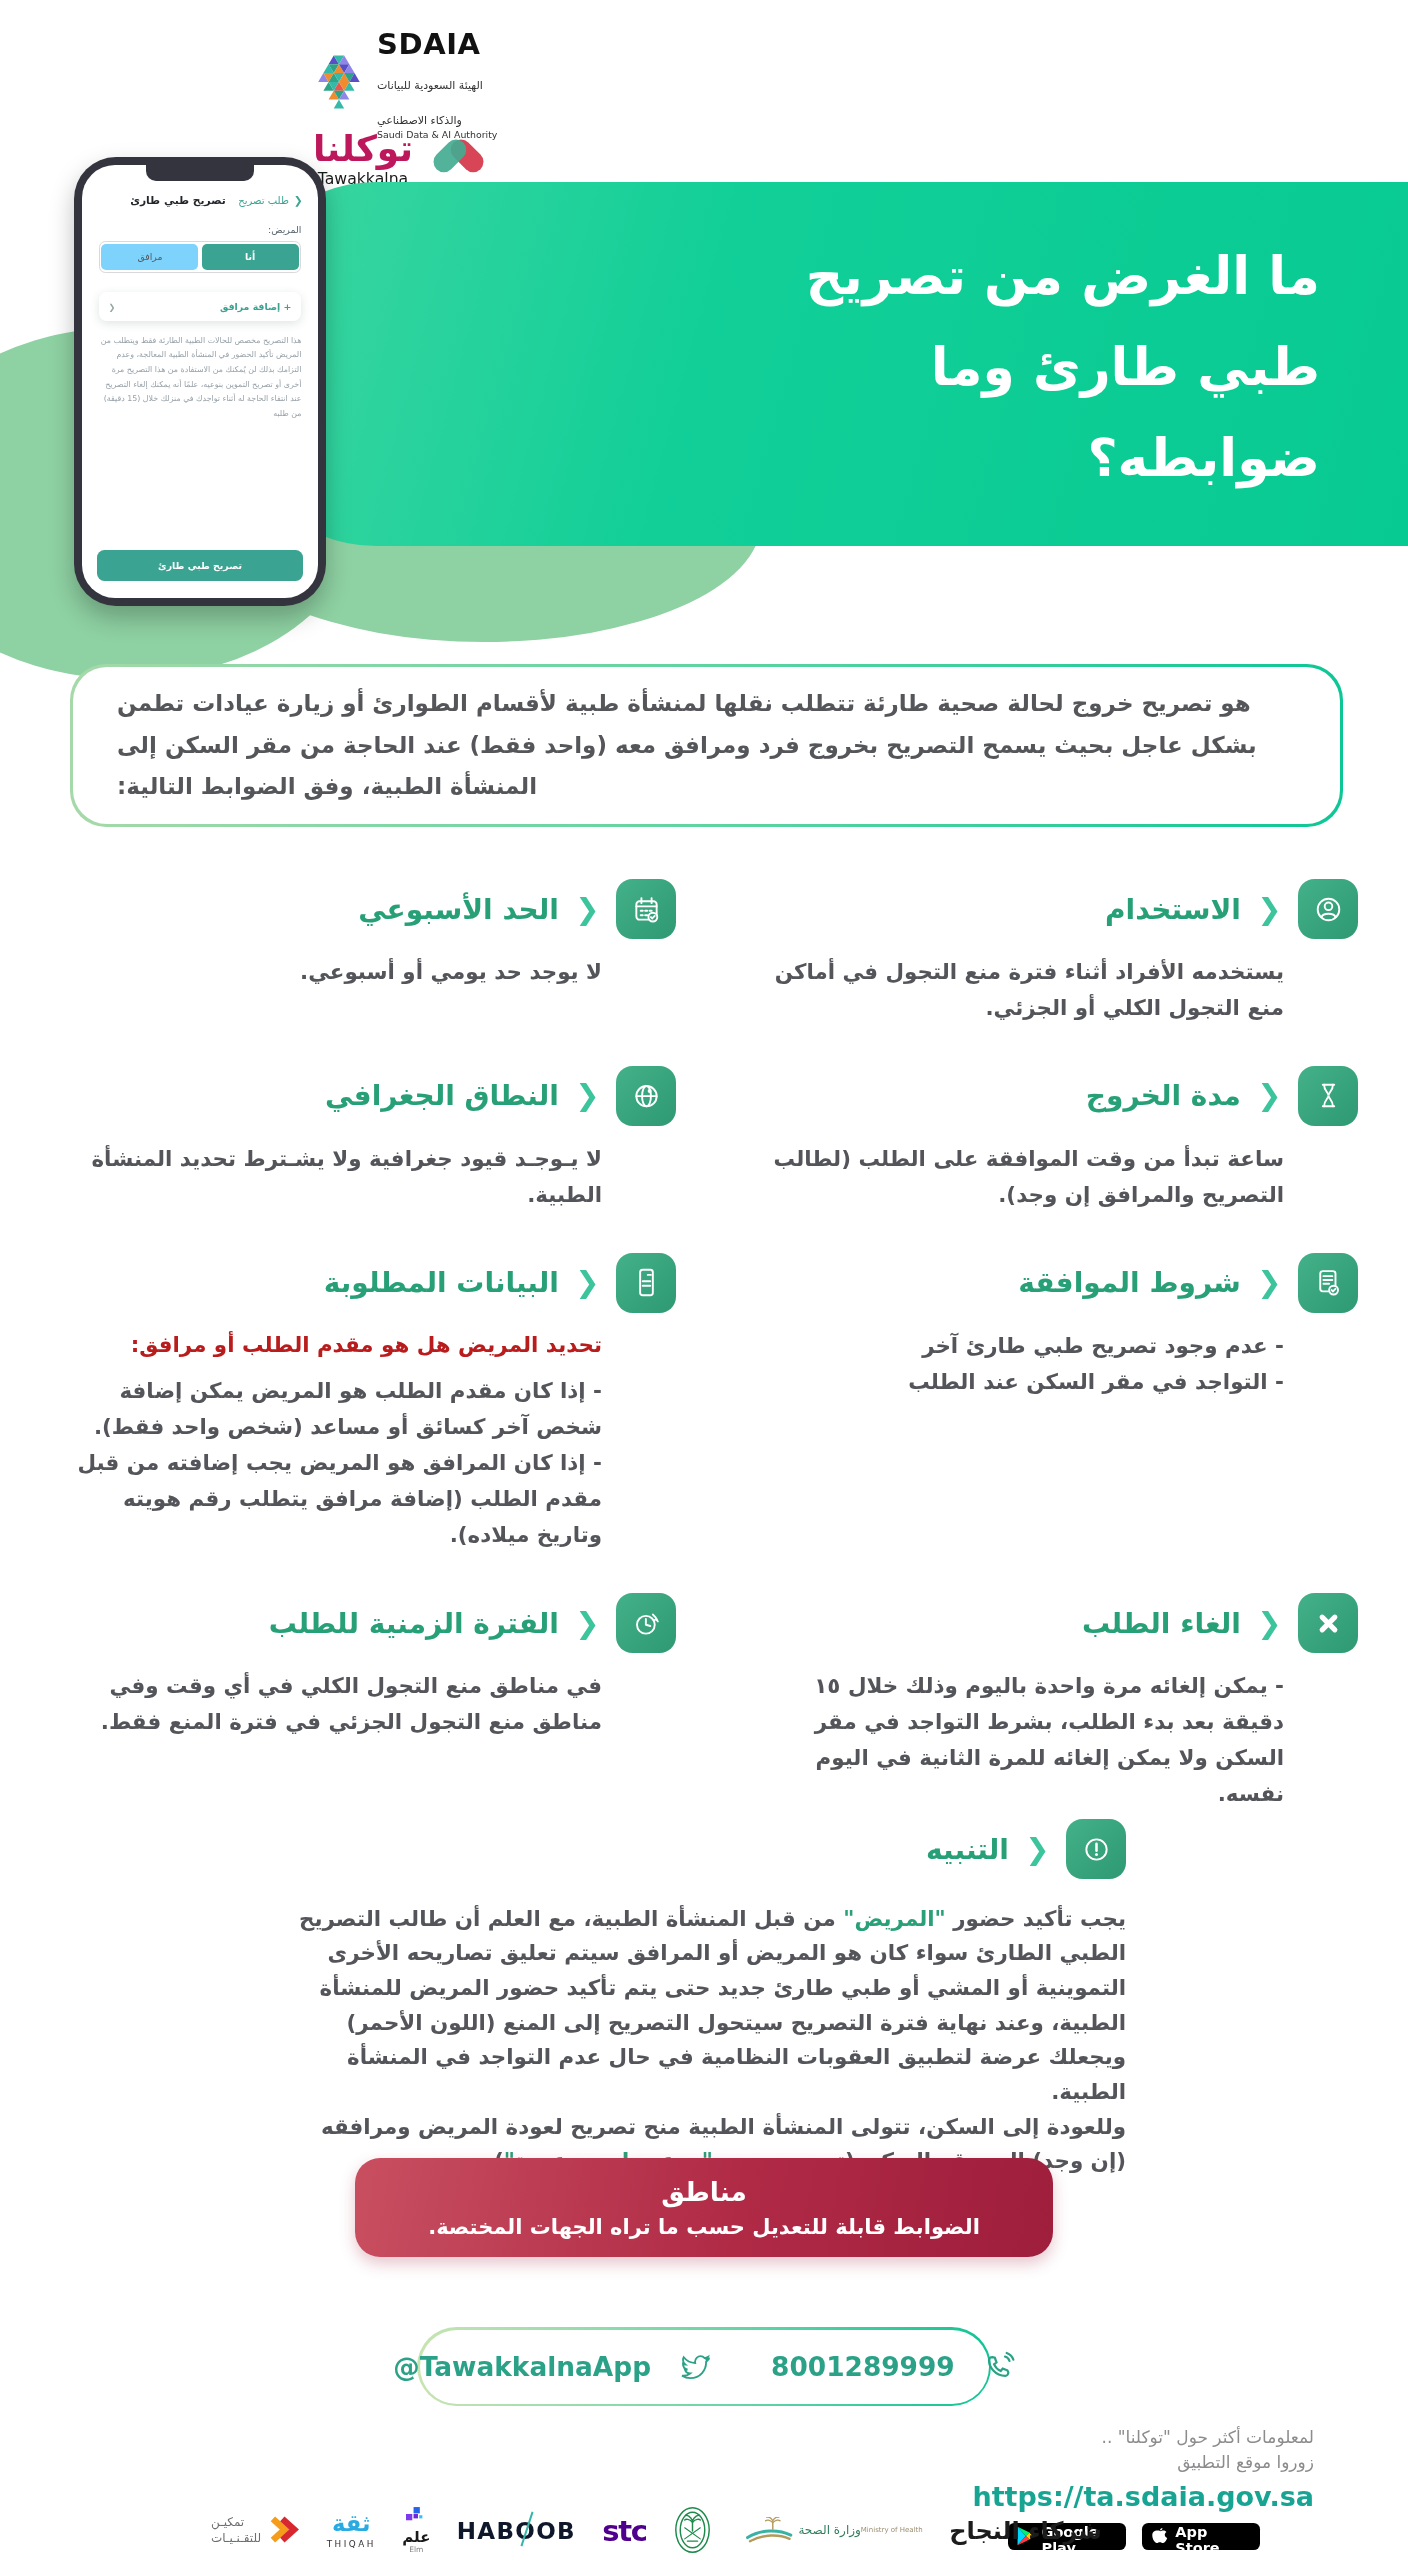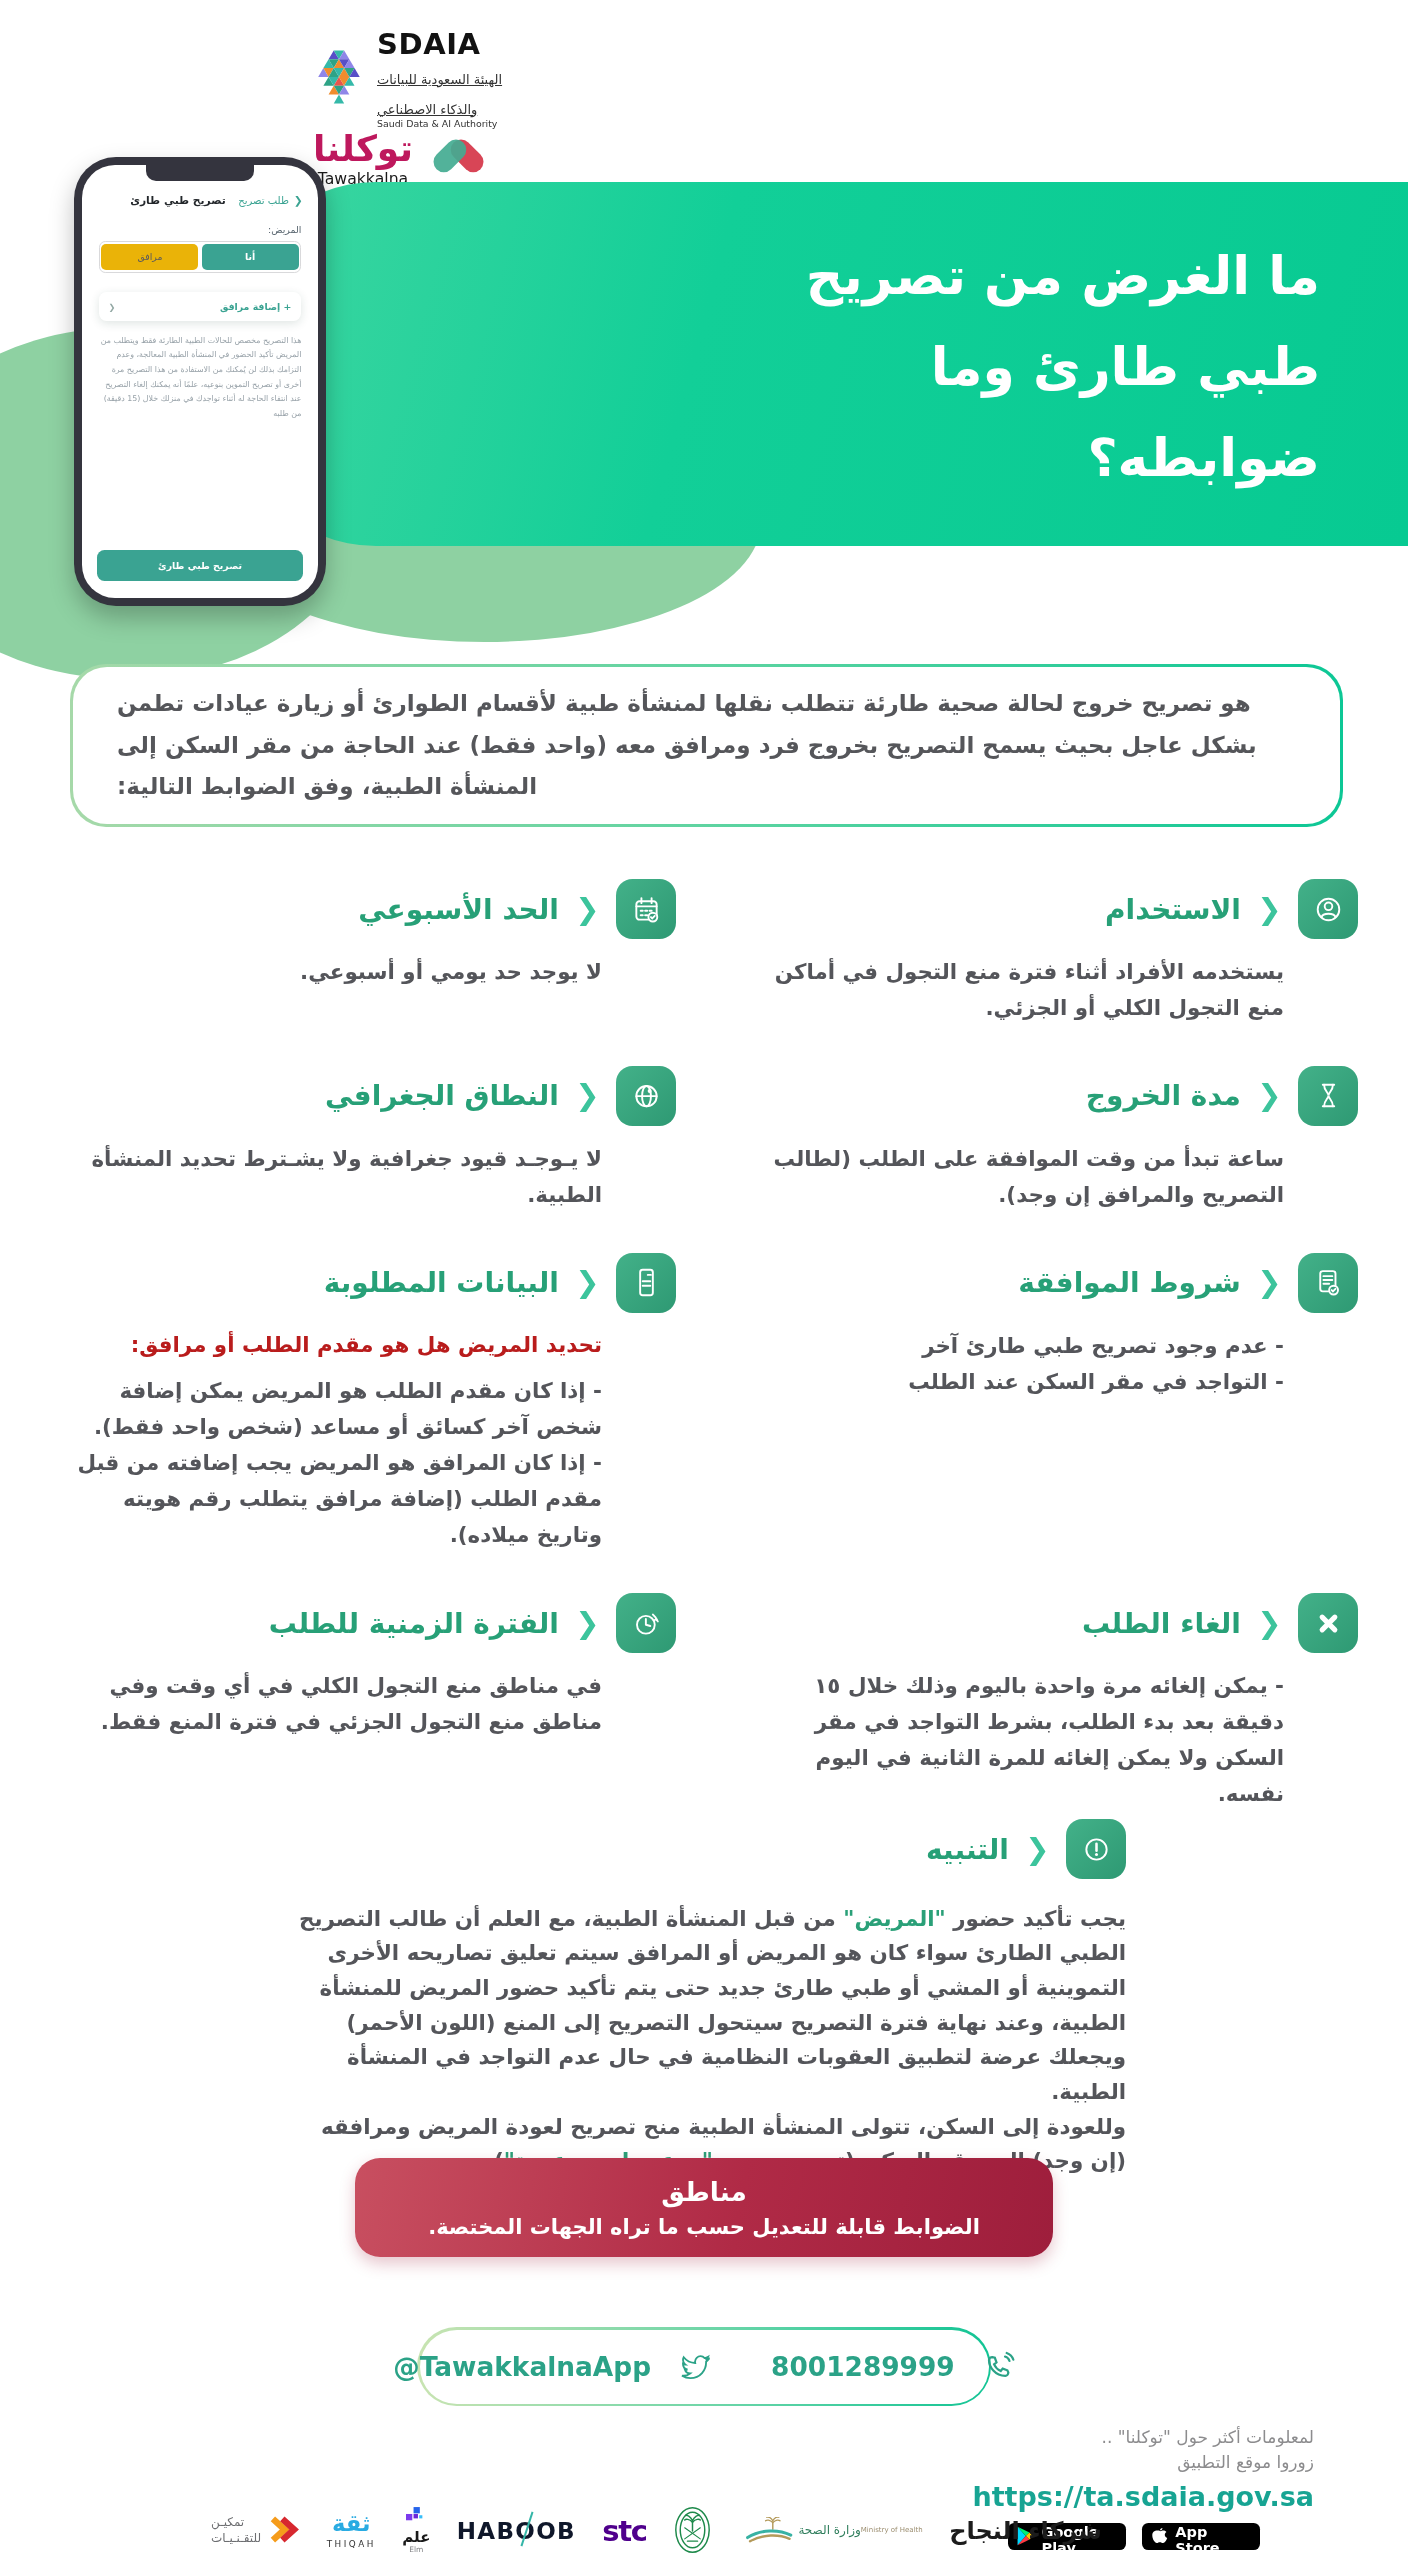--- a/index.html
+++ b/index.html
@@ -3,21 +3,21 @@
 <meta charset="utf-8">
 <style>
   html,body{margin:0;padding:0;background:#fff;}
   .page{position:relative;width:1408px;height:2576px;background:#ffffff;overflow:hidden;
         font-family:"DejaVu Sans",sans-serif;}
 
   
   .sdaia{position:absolute;left:313px;top:30px;display:flex;gap:10px;align-items:center;}
   .sdaia-text{display:flex;flex-direction:column;align-items:flex-start;}
   .sdaia-en{font-size:29px;font-weight:bold;color:#121212;letter-spacing:0.6px;line-height:1;}
-  .sdaia-ar{font-size:13px;color:#333;direction:rtl;line-height:1.35;margin-top:12px;text-decoration:underline;}
+  .sdaia-ar{font-size:11px;color:#333;direction:rtl;line-height:1.35;margin-top:20px;}
   .sdaia-sub{font-size:9.4px;color:#333;line-height:1.2;}
   .tawakkalna{position:absolute;left:313px;top:126px;display:flex;align-items:center;gap:11.3px;}
   .twk-text{display:flex;flex-direction:column;align-items:center;}
   .twk-ar{font-size:36px;font-weight:bold;color:#be185d;line-height:1.1;}
   .twk-en{font-size:15.7px;color:#1a1a1a;margin-top:1.3px;}
 
   
   .blob{position:absolute;background:#8ed1a2;border-radius:50%;}
   .blob1{left:-113px;top:327px;width:478px;height:352px;}
   .blob2{left:208px;top:403px;width:553px;height:239px;}
@@ -34,21 +34,21 @@
   .notch{position:absolute;left:50%;transform:translateX(-50%);top:0;width:108px;height:15.7px;
          background:#34343e;border-radius:0 0 10px 10px;}
   .app-header{margin-top:29px;padding:0 15px;display:flex;direction:rtl;align-items:center;}
   .back-chev{color:#3aa392;font-size:10.7px;font-weight:bold;}
   .back-label{color:#3aa392;font-size:10px;margin-right:5px;}
   .app-title{color:#23272b;font-size:10.7px;font-weight:bold;margin-right:12.6px;}
   .patient-label{margin:16.4px 16.4px 6.3px;text-align:right;direction:rtl;font-size:9.4px;color:#55626c;}
   .seg{margin:0 16.4px;display:flex;direction:rtl;border:0.9px solid #d9d9db;border-radius:6.3px;padding:1.9px;height:26.4px;}
   .seg-on{flex:1;background:#3aa392;color:#fff;border-radius:5px;display:flex;align-items:center;justify-content:center;
           font-size:9.4px;font-weight:bold;}
-  .seg-off{flex:1;background:#eab308;color:#5a5a5e;border-radius:5px;display:flex;align-items:center;justify-content:center;
+  .seg-off{flex:1;background:#7dd3fc;color:#5a5a5e;border-radius:5px;display:flex;align-items:center;justify-content:center;
           font-size:9.4px;margin-right:3.1px;}
   .add-card{margin:19px 16.4px 0;height:29px;background:#fff;border-radius:7.5px;
             box-shadow:0 2.5px 10px rgba(30,70,60,.14);display:flex;direction:rtl;align-items:center;
             justify-content:space-between;padding:0 10px;}
   .add-label{color:#3aa392;font-size:9.4px;font-weight:bold;}
   .add-chev{color:#93a8a4;font-size:8.2px;}
   .phone-desc{margin:12.6px 16.4px 0;font-size:7.9px;color:#97a1a8;line-height:1.85;text-align:right;direction:rtl;}
   .phone-btn{position:absolute;left:15px;right:15px;bottom:16.4px;height:31px;background:#3aa392;border-radius:7.5px;
              color:#fff;font-size:9.4px;font-weight:bold;display:flex;align-items:center;justify-content:center;}
 

